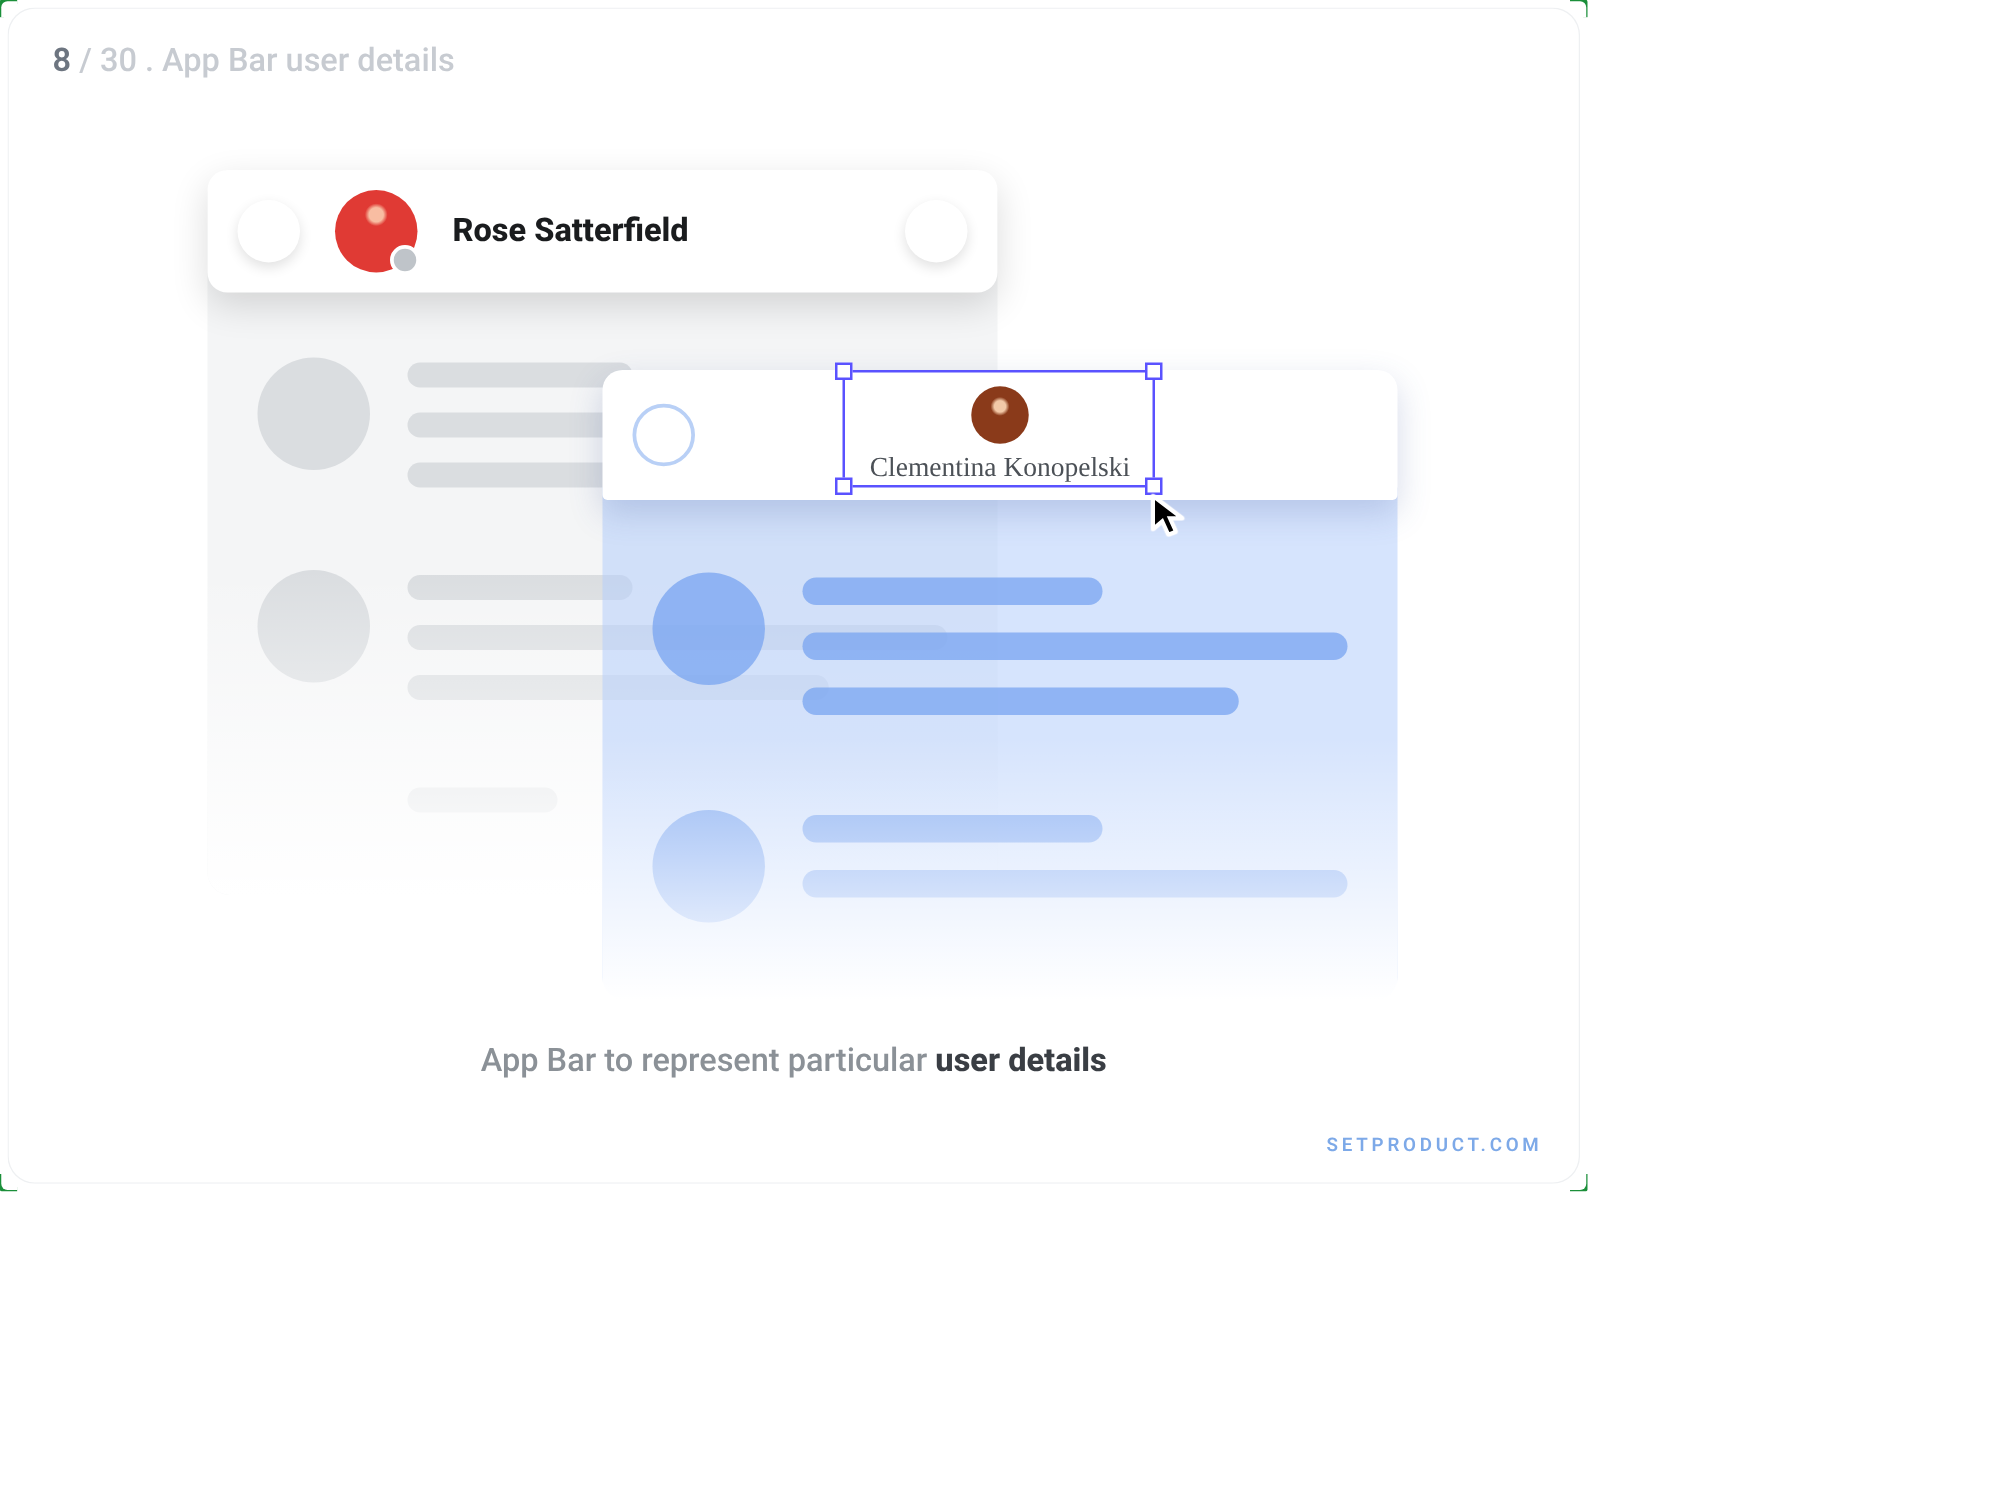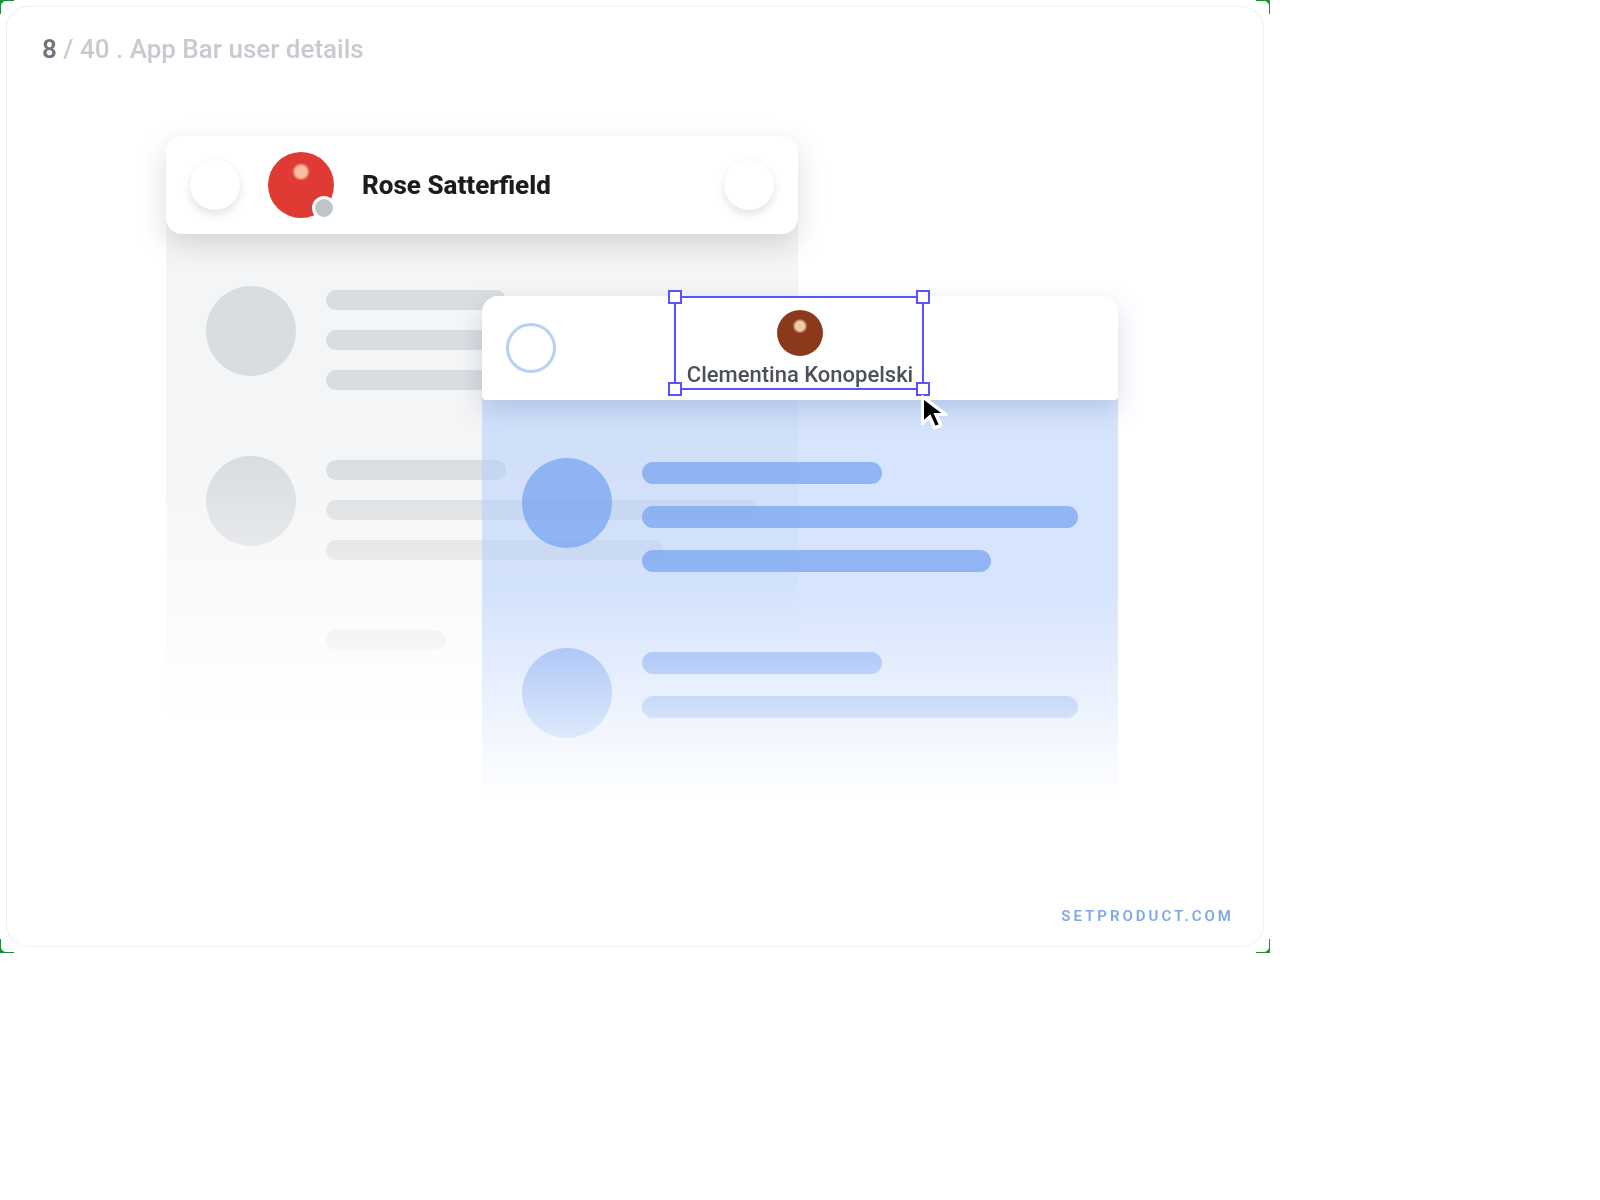--- a/index.html
+++ b/index.html
@@ -67,21 +67,21 @@
   .b-line { height:22px; border-radius:11px; background:rgba(120,164,240,0.75);}
   .b-line.s { width:240px;}
   .b-line.m { width:100%;}
   .b-line.l { width:80%;}
 
   
   .appbar2 {
     position:absolute; left:476px; top:290px; width:636px; height:104px;
     background:#fff; border-radius:16px 16px 4px 4px;
     box-shadow: 0 10px 26px rgba(70,90,160,0.22);
-    display:flex; align-items:center; padding:0 24px;
+    display:flex; align-items:center; padding:0 24px;font-family:Liberation Serif, serif;
   }
   .ring-btn { width:50px; height:50px; border-radius:50%; border:3px solid #b9d0f6; background:transparent;}
   .center-block { flex:1; display:flex; flex-direction:column; align-items:center; gap:6px;}
   .avatar-brown { width:46px; height:46px; border-radius:50%; background: radial-gradient(circle at 50% 35%, #f2c9a8 0 12%, #8a3a1a 20% 100%);}
   .center-name { font-size:22px; color:#4c5157; font-weight:500;}
 
   
   .sel {
     position:absolute; left:668px; top:290px; width:250px; height:94px;
     border:2px solid #5a52ff; pointer-events:none;
@@ -102,21 +102,21 @@
   .watermark { position:absolute; right:30px; bottom:22px; font-size:15px; letter-spacing:3px; color:#7da9e8; font-weight:600;}
 </style>
 </head>
 <body>
 
 <div class="frame">
 
   <div class="header">
     <span class="current">8</span>
     <span> / </span>
-    <span>40</span>
+    <span>30</span>
     <span>. </span>
     <span>App Bar user details</span>
   </div>
 
   <div class="card-gray">
     <div class="g-row" style="top:150px;">
       <div class="g-avatar"></div>
       <div class="g-lines">
         <div class="g-line s"></div>
         <div class="g-line m"></div>
@@ -183,20 +183,23 @@
     <div class="handle bl"></div>
     <div class="handle br"></div>
   </div>
 
   <div class="cursor">
     <svg width="30" height="34" viewBox="0 0 30 34">
       <path d="M3 2 L3 26 L10 20 L15 31 L20 29 L15 18 L24 18 Z" fill="#000" stroke="#fff" stroke-width="2"></path>
     </svg>
   </div>
 
+  <div class="caption">
+    <span>App Bar to represent particular </span><span class="bold">user details</span>
+  </div>
 
   <div class="watermark">SETPRODUCT.COM</div>
 
 </div>
 
 <div class="corner tl"></div>
 <div class="corner tr"></div>
 <div class="corner bl"></div>
 <div class="corner br"></div>
 

